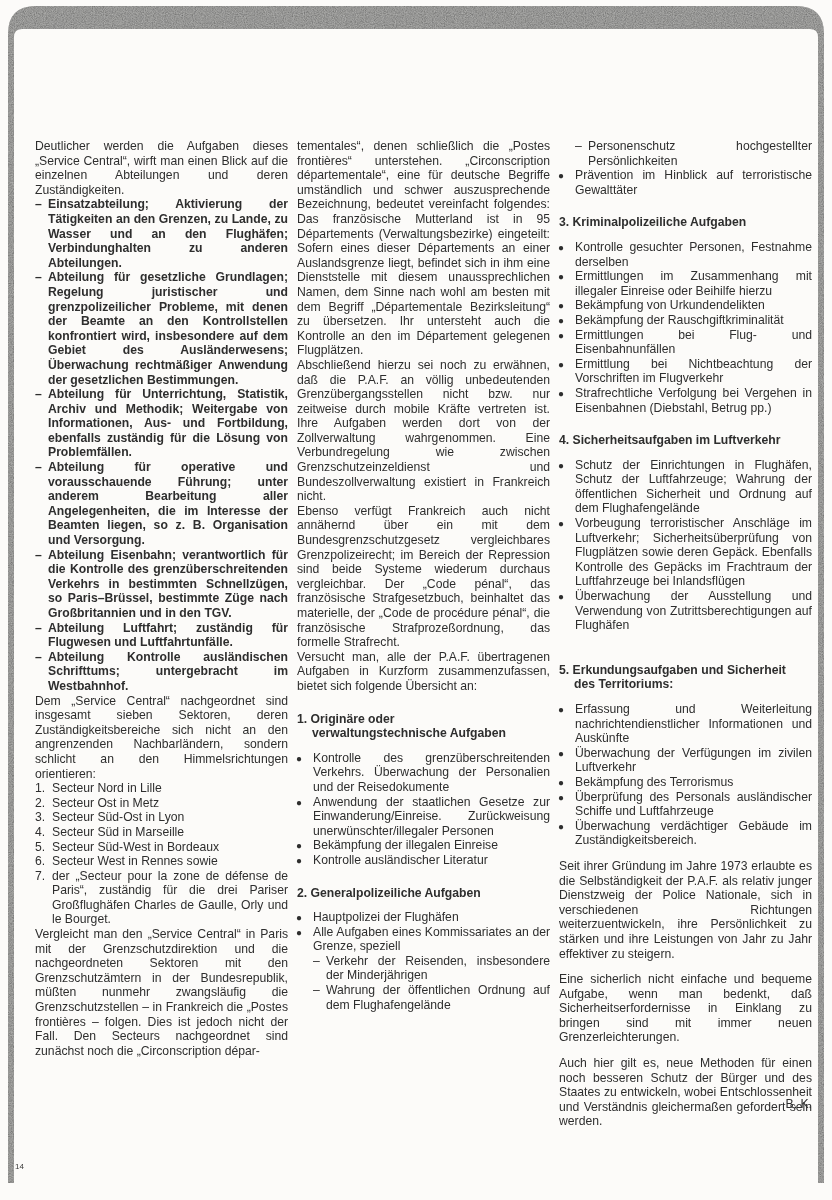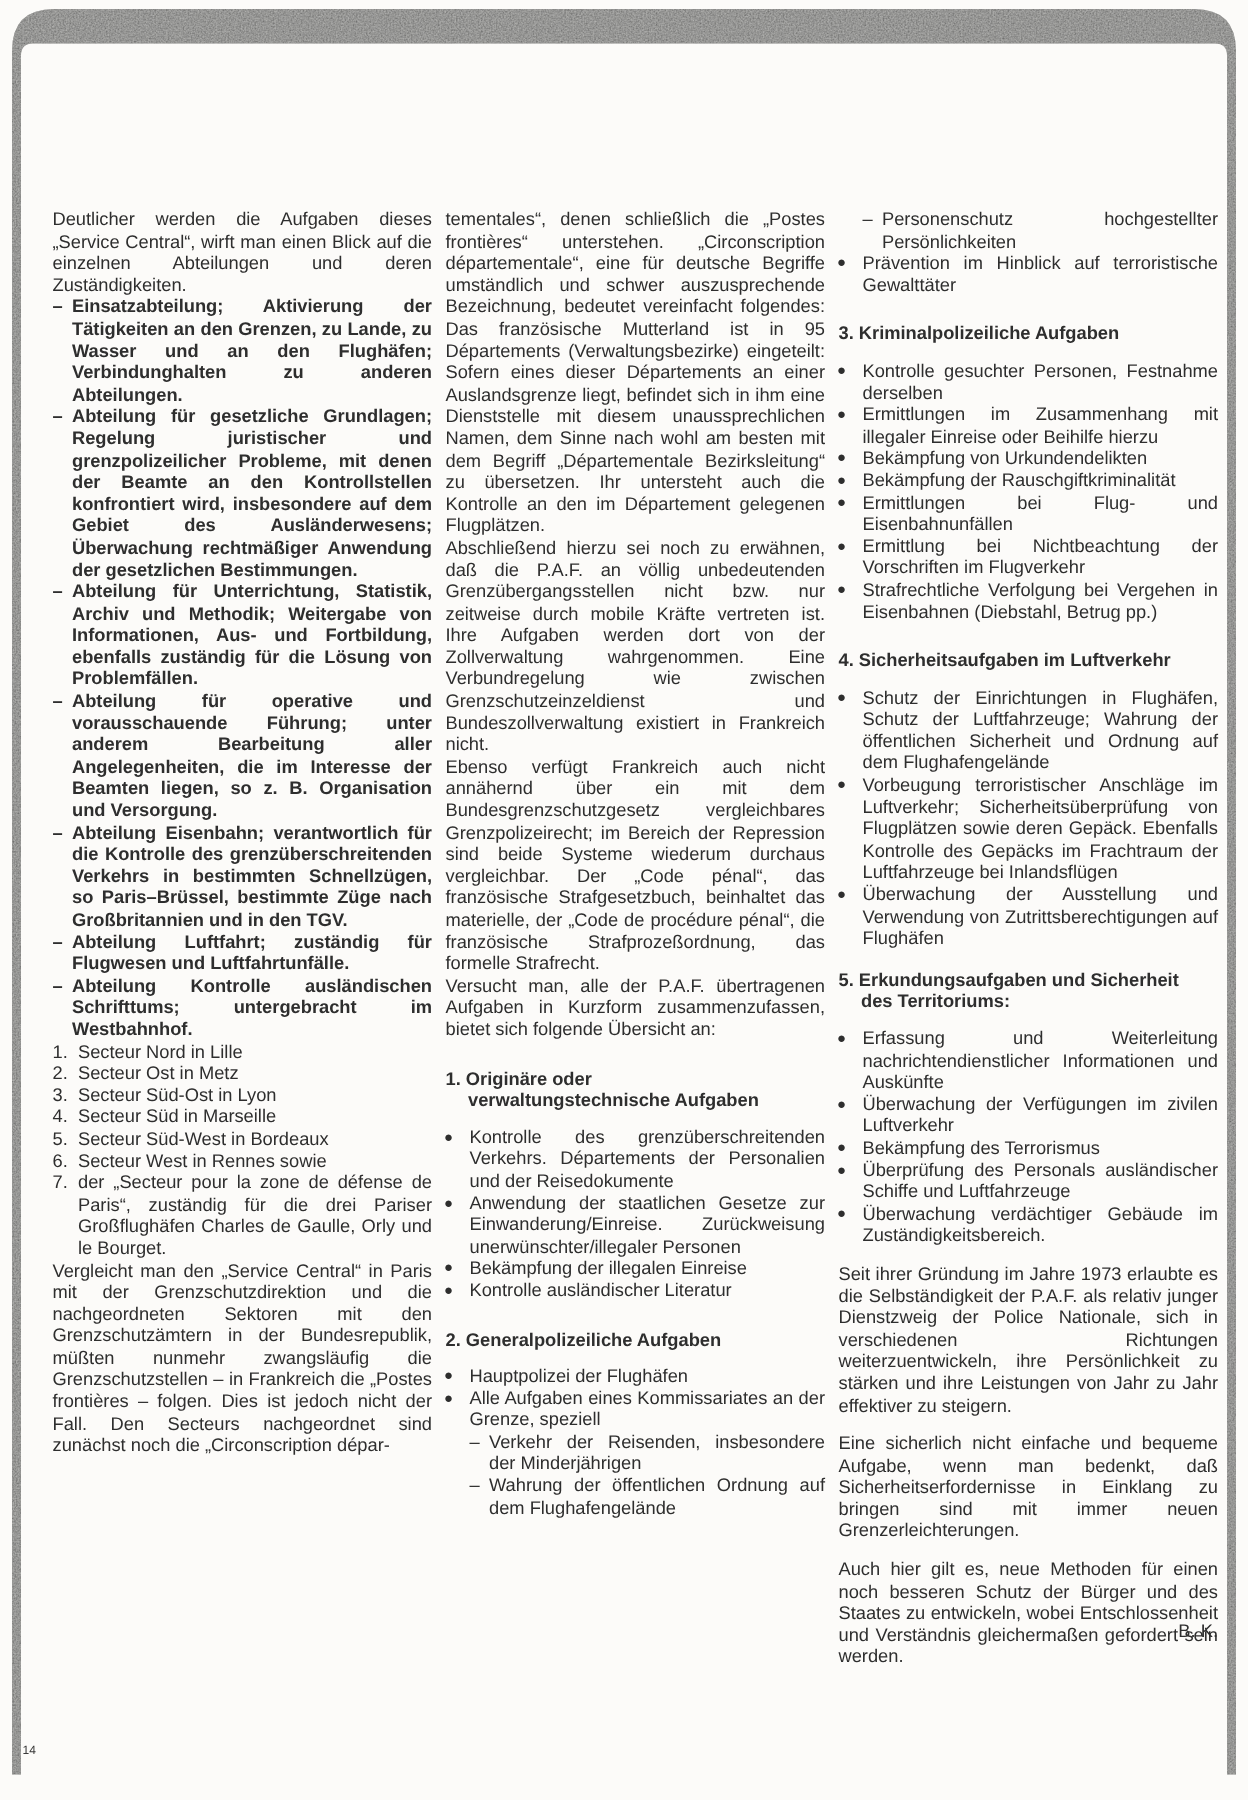--- a/index.html
+++ b/index.html
@@ -24,21 +24,21 @@
   .dash{position:relative;padding-left:13px;font-weight:bold;}
   .dash::before{content:"–";position:absolute;left:0;top:0;}
   .numitem{position:relative;padding-left:17px;}
   .numitem .n{position:absolute;left:0;}
   .bullet{position:relative;padding-left:16px;}
   .bullet::before{content:"●";position:absolute;left:-1px;top:1px;font-size:10px;}
   .subdash{position:relative;padding-left:29px;}
   .subdash::before{content:"–";position:absolute;left:16px;top:0;}
   .h{font-weight:bold;margin:18px 0 10px;text-align:left;}
   .h .hang{display:block;padding-left:15px;}
-  .h5top{margin-top:13px;}
+  .h5top{margin-top:30px;}
   .gap{margin-top:11px;}
   .sigwrap{position:relative;}
   .sig{position:absolute;right:0;bottom:17px;padding-left:28px;}
   .pageno{
     position:absolute;left:15px;top:1162px;
     font-size:8px;color:#3a3a3a;
   }
 </style>
 </head>
 <body>
@@ -66,40 +66,41 @@
 
     <div class="col">
       <p class="block">Deutlicher werden die Aufgaben dieses „Service Central“, wirft man einen Blick auf die einzelnen Abteilungen und deren Zuständigkeiten.</p>
       <div class="dash">Einsatzabteilung; Aktivierung der Tätigkeiten an den Grenzen, zu Lande, zu Wasser und an den Flughäfen; Verbindunghalten zu anderen Abteilungen.</div>
       <div class="dash">Abteilung für gesetzliche Grundlagen; Regelung juristischer und grenzpolizeilicher Probleme, mit denen der Beamte an den Kontrollstellen konfrontiert wird, insbesondere auf dem Gebiet des Ausländerwesens; Überwachung rechtmäßiger Anwendung der gesetzlichen Bestimmungen.</div>
       <div class="dash">Abteilung für Unterrichtung, Statistik, Archiv und Methodik; Weitergabe von Informationen, Aus- und Fortbildung, ebenfalls zuständig für die Lösung von Problemfällen.</div>
       <div class="dash">Abteilung für operative und vorausschauende Führung; unter anderem Bearbeitung aller Angelegenheiten, die im Interesse der Beamten liegen, so z. B. Organisation und Versorgung.</div>
       <div class="dash">Abteilung Eisenbahn; verantwortlich für die Kontrolle des grenzüberschreitenden Verkehrs in bestimmten Schnellzügen, so Paris–Brüssel, bestimmte Züge nach Großbritannien und in den TGV.</div>
       <div class="dash">Abteilung Luftfahrt; zuständig für Flugwesen und Luftfahrtunfälle.</div>
       <div class="dash">Abteilung Kontrolle ausländischen Schrifttums; untergebracht im Westbahnhof.</div>
+      <p class="block">Dem „Service Central“ nachgeordnet sind insgesamt sieben Sektoren, deren Zuständigkeitsbereiche sich nicht an den angrenzenden Nachbarländern, sondern schlicht an den Himmelsrichtungen orientieren:</p>
       <div class="numitem"><span class="n">1.</span><span>Secteur Nord in Lille</span></div>
       <div class="numitem"><span class="n">2.</span><span>Secteur Ost in Metz</span></div>
       <div class="numitem"><span class="n">3.</span><span>Secteur Süd-Ost in Lyon</span></div>
       <div class="numitem"><span class="n">4.</span><span>Secteur Süd in Marseille</span></div>
       <div class="numitem"><span class="n">5.</span><span>Secteur Süd-West in Bordeaux</span></div>
       <div class="numitem"><span class="n">6.</span><span>Secteur West in Rennes sowie</span></div>
       <div class="numitem"><span class="n">7.</span><span>der „Secteur pour la zone de défense de Paris“, zuständig für die drei Pariser Großflughäfen Charles de Gaulle, Orly und le Bourget.</span></div>
       <p class="block">Vergleicht man den „Service Central“ in Paris mit der Grenzschutzdirektion und die nachgeordneten Sektoren mit den Grenzschutzämtern in der Bundesrepublik, müßten nunmehr zwangsläufig die Grenzschutzstellen – in Frankreich die „Postes frontières – folgen. Dies ist jedoch nicht der Fall. Den Secteurs nachgeordnet sind zunächst noch die „Circonscription dépar-</p>
     </div>
 
     <div class="col">
       <p class="block">tementales“, denen schließlich die „Postes frontières“ unterstehen. „Circonscription départementale“, eine für deutsche Begriffe umständlich und schwer auszusprechende Bezeichnung, bedeutet vereinfacht folgendes: Das französische Mutterland ist in 95 Départements (Verwaltungsbezirke) eingeteilt: Sofern eines dieser Départements an einer Auslandsgrenze liegt, befindet sich in ihm eine Dienststelle mit diesem unaussprechlichen Namen, dem Sinne nach wohl am besten mit dem Begriff „Départementale Bezirksleitung“ zu übersetzen. Ihr untersteht auch die Kontrolle an den im Département gelegenen Flugplätzen.</p>
       <p class="block">Abschließend hierzu sei noch zu erwähnen, daß die P.A.F. an völlig unbedeutenden Grenzübergangsstellen nicht bzw. nur zeitweise durch mobile Kräfte vertreten ist. Ihre Aufgaben werden dort von der Zollverwaltung wahrgenommen. Eine Verbundregelung wie zwischen Grenzschutzeinzeldienst und Bundeszollverwaltung existiert in Frankreich nicht.</p>
       <p class="block">Ebenso verfügt Frankreich auch nicht annähernd über ein mit dem Bundesgrenzschutzgesetz vergleichbares Grenzpolizeirecht; im Bereich der Repression sind beide Systeme wiederum durchaus vergleichbar. Der „Code pénal“, das französische Strafgesetzbuch, beinhaltet das materielle, der „Code de procédure pénal“, die französische Strafprozeßordnung, das formelle Strafrecht.</p>
       <p class="block">Versucht man, alle der P.A.F. übertragenen Aufgaben in Kurzform zusammenzufassen, bietet sich folgende Übersicht an:</p>
       <div class="h">
         <span>1. Originäre oder</span>
         <span class="hang">verwaltungstechnische Aufgaben</span>
       </div>
-      <div class="bullet">Kontrolle des grenzüberschreitenden Verkehrs. Départements der Personalien und der Reisedokumente</div>
+      <div class="bullet">Kontrolle des grenzüberschreitenden Verkehrs. Überwachung der Personalien und der Reisedokumente</div>
       <div class="bullet">Anwendung der staatlichen Gesetze zur Einwanderung/Einreise. Zurückweisung unerwünschter/illegaler Personen</div>
       <div class="bullet">Bekämpfung der illegalen Einreise</div>
       <div class="bullet">Kontrolle ausländischer Literatur</div>
       <div class="h">2. Generalpolizeiliche Aufgaben</div>
       <div class="bullet">Hauptpolizei der Flughäfen</div>
       <div class="bullet">Alle Aufgaben eines Kommissariates an der Grenze, speziell</div>
       <div class="subdash">Verkehr der Reisenden, insbesondere der Minderjährigen</div>
       <div class="subdash">Wahrung der öffentlichen Ordnung auf dem Flughafengelände</div>
     </div>
 

